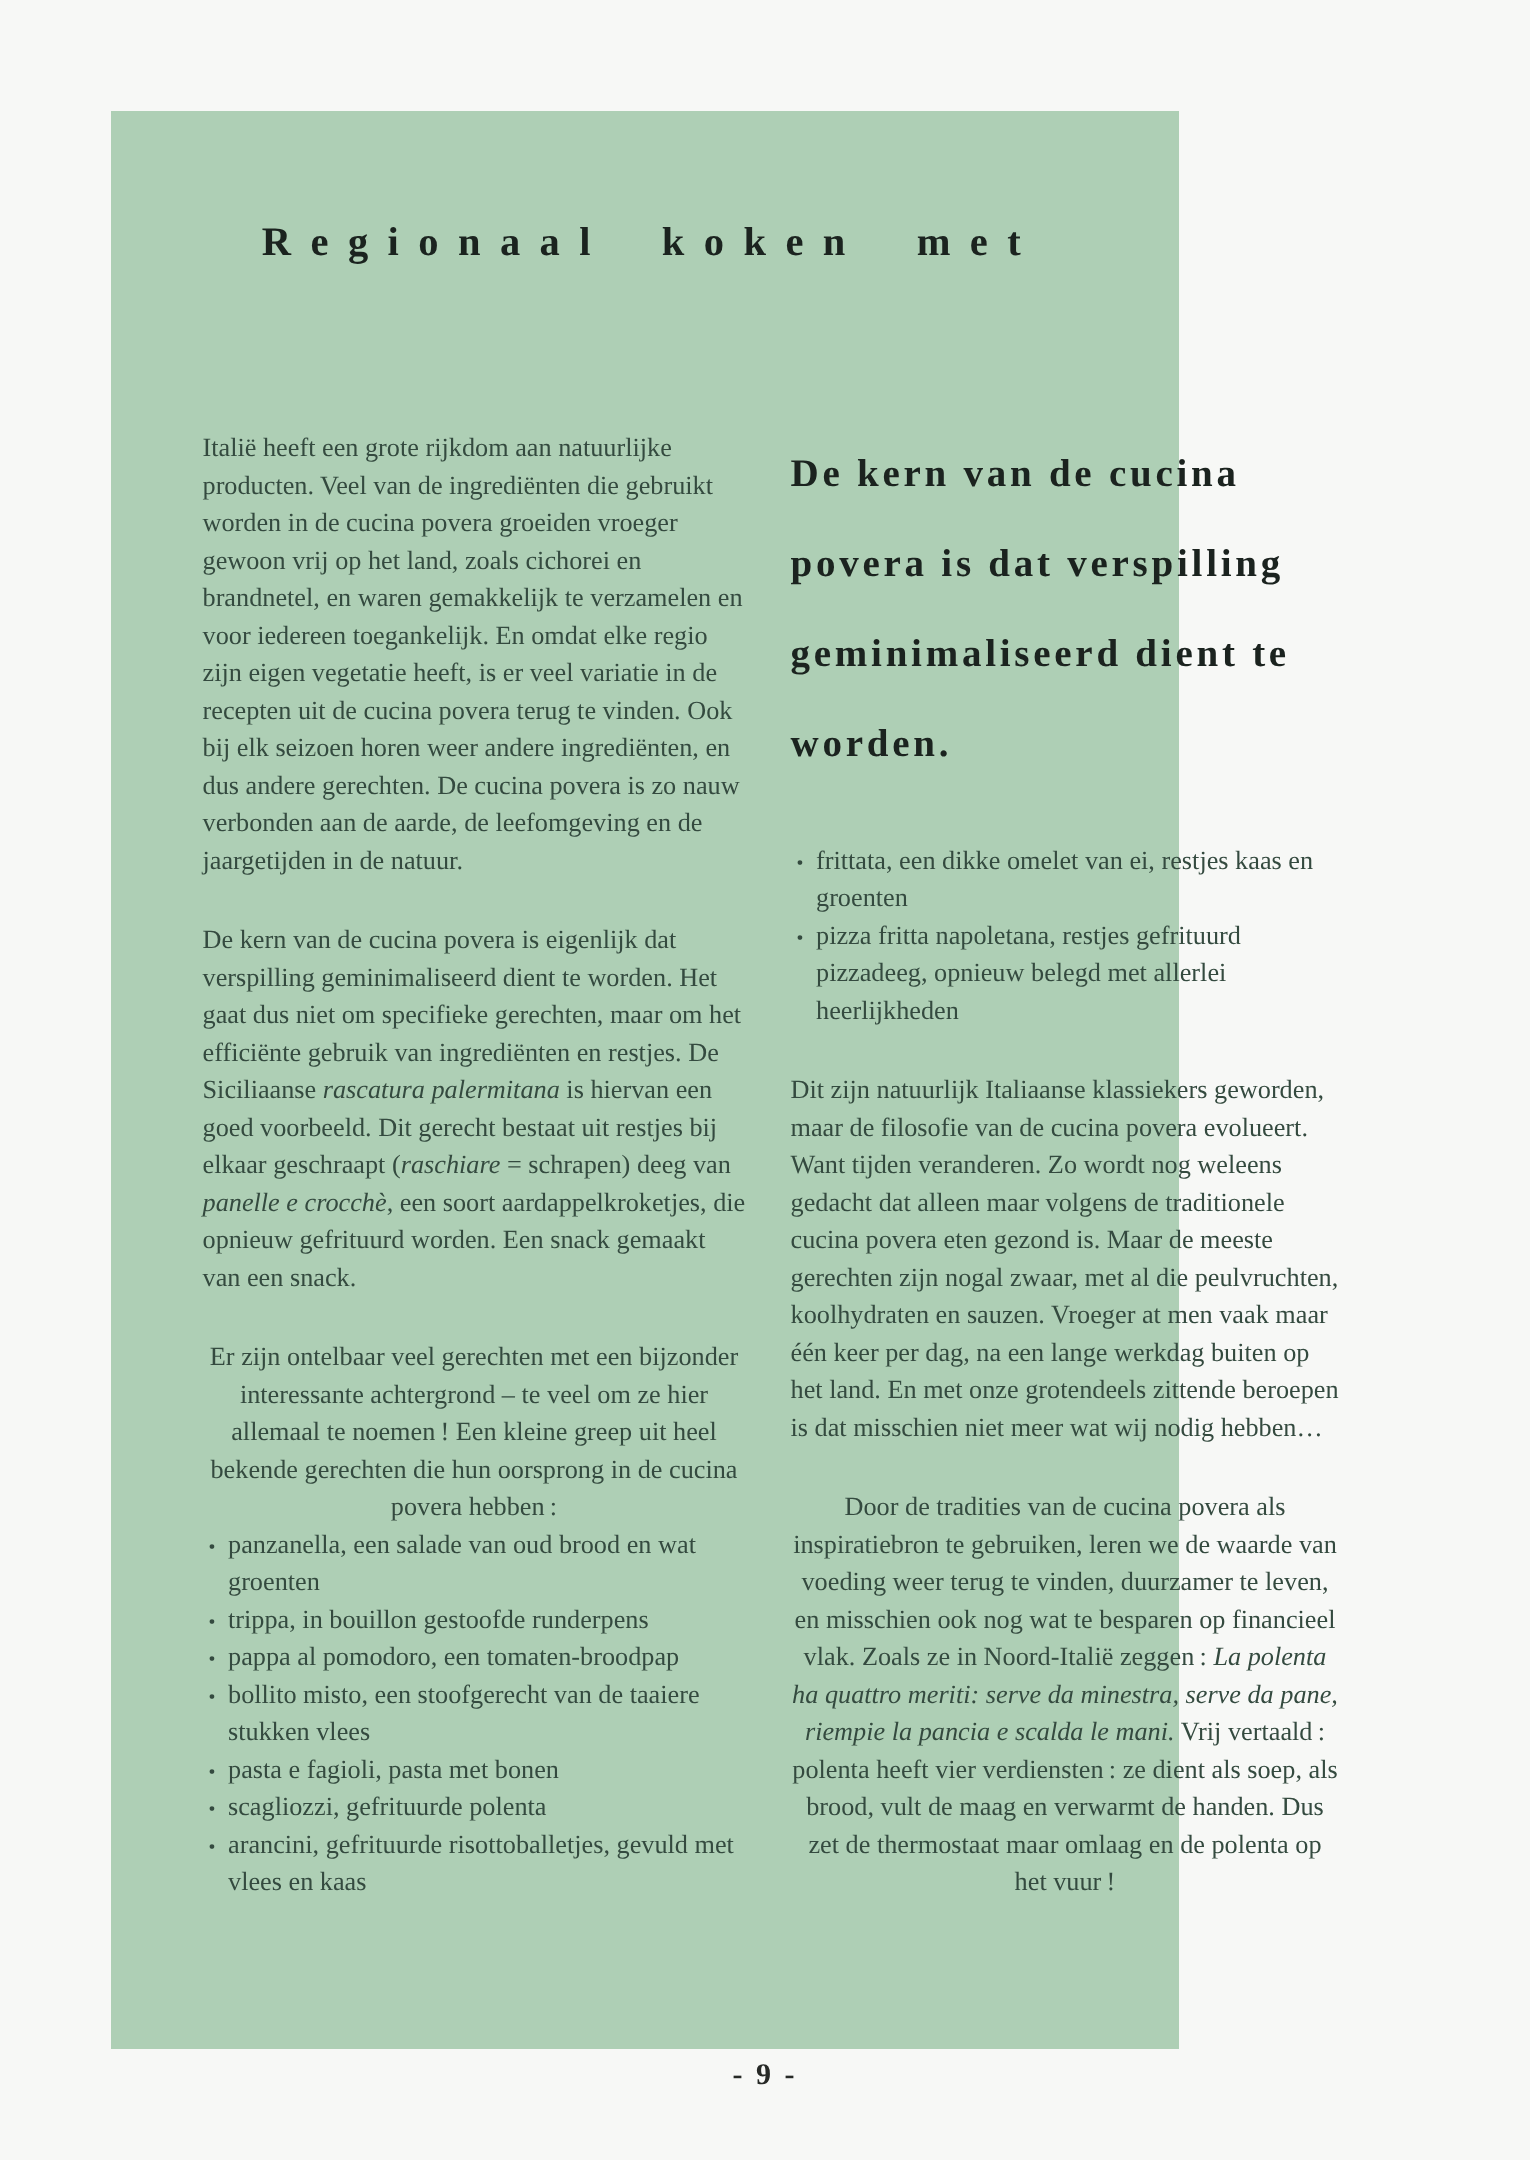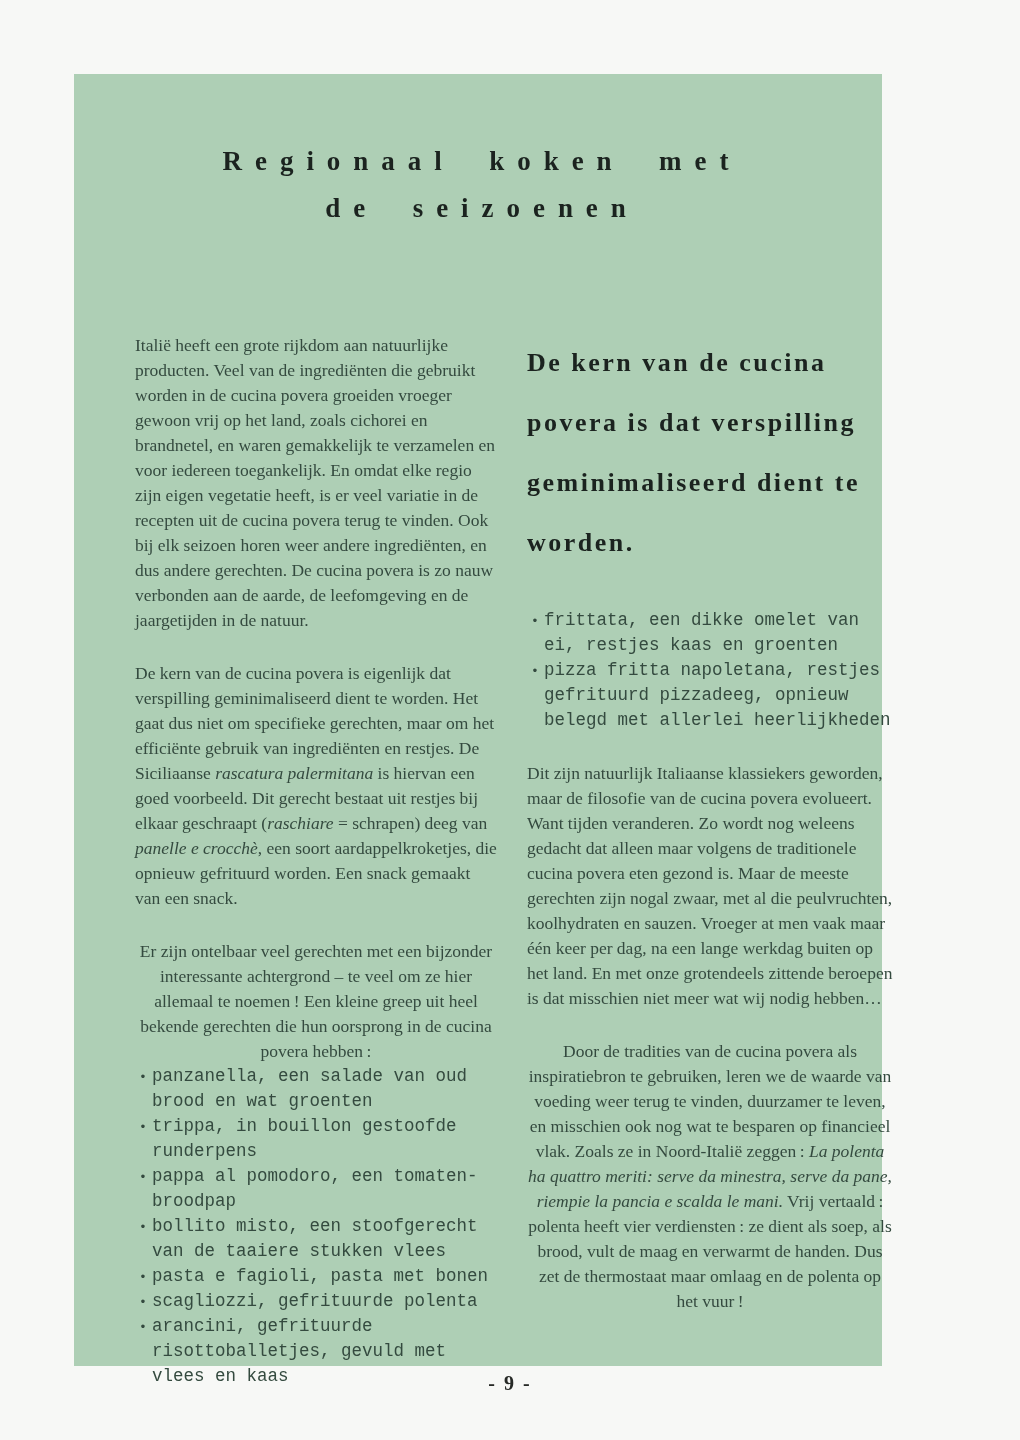--- a/index.html
+++ b/index.html
@@ -9,21 +9,21 @@
     height: 1440px;
     position: relative;
     overflow: hidden;
     background: var(--canvas-background, #f7f8f6);
     font-family: "Liberation Serif", serif;
   }
   .page {
     position: absolute;
     left: 74px;
     top: 74px;
-    width: 808px;
+    width: 712px;
     height: 1292px;
     background: var(--page-background, #aecfb5);
     padding: 64px 53px 0 61px;
   }
   .title {
     margin: 0;
     text-align: center;
     font-size: 27px;
     font-weight: 700;
     line-height: 47px;
@@ -55,21 +55,20 @@
     letter-spacing: 2.5px;
     color: var(--heading-text, #1b231f);
   }
   .bullets {
     margin: 0 0 28px;
     padding: 0 0 0 17px;
     list-style: none;
     font-size: 17.5px;
     line-height: 25px;
     color: var(--body-text, #344a3f);
-    font-family: Liberation Mono, monospace;
   }
   .bullets li { position: relative; }
   .bullets li::before {
     content: "\2022";
     position: absolute;
     left: -13px;
     top: 1px;
     font-size: 0.75em;
   }
   .page-number {
@@ -86,21 +85,20 @@
 </style>
 </head>
 <body>
 
 <div class="canvas">
 
   <div class="page">
 
     <h1 class="title">
       <span class="title-line">Regionaal koken met</span>
-      <span class="title-line">de seizoenen</span>
     </h1>
 
     <div class="columns">
 
       <div class="col-left">
         <p class="body"><span>Italië heeft een grote rijkdom aan natuurlijke producten. Veel van de ingrediënten die gebruikt worden in de cucina povera groeiden vroeger gewoon vrij op het land, zoals cichorei en brandnetel, en waren gemakkelijk te verzamelen en voor iedereen toegankelijk. En omdat elke regio zijn eigen vegetatie heeft, is er veel variatie in de recepten uit de cucina povera terug te vinden. Ook bij elk seizoen horen weer andere ingrediënten, en dus andere gerechten. De cucina povera is zo nauw verbonden aan de aarde, de leefomgeving en de jaargetijden in de natuur.</span></p>
         <p class="body"><span>De kern van de cucina povera is eigenlijk dat verspilling geminimaliseerd dient te worden. Het gaat dus niet om specifieke gerechten, maar om het efficiënte gebruik van ingrediënten en restjes. De Siciliaanse </span><em>rascatura palermitana</em><span> is hiervan een goed voorbeeld. Dit gerecht bestaat uit restjes bij elkaar geschraapt (</span><em>raschiare</em><span> = schrapen) deeg van </span><em>panelle e crocchè</em><span>, een soort aardappelkroketjes, die opnieuw gefrituurd worden. Een snack gemaakt van een snack.</span></p>
         <p class="body no-gap"><span>Er zijn ontelbaar veel gerechten met een bijzonder interessante achtergrond – te veel om ze hier allemaal te noemen ! Een kleine greep uit heel bekende gerechten die hun oorsprong in de cucina povera hebben :</span></p>
         <ul class="bullets">
             <li>panzanella, een salade van oud brood en wat groenten</li>

